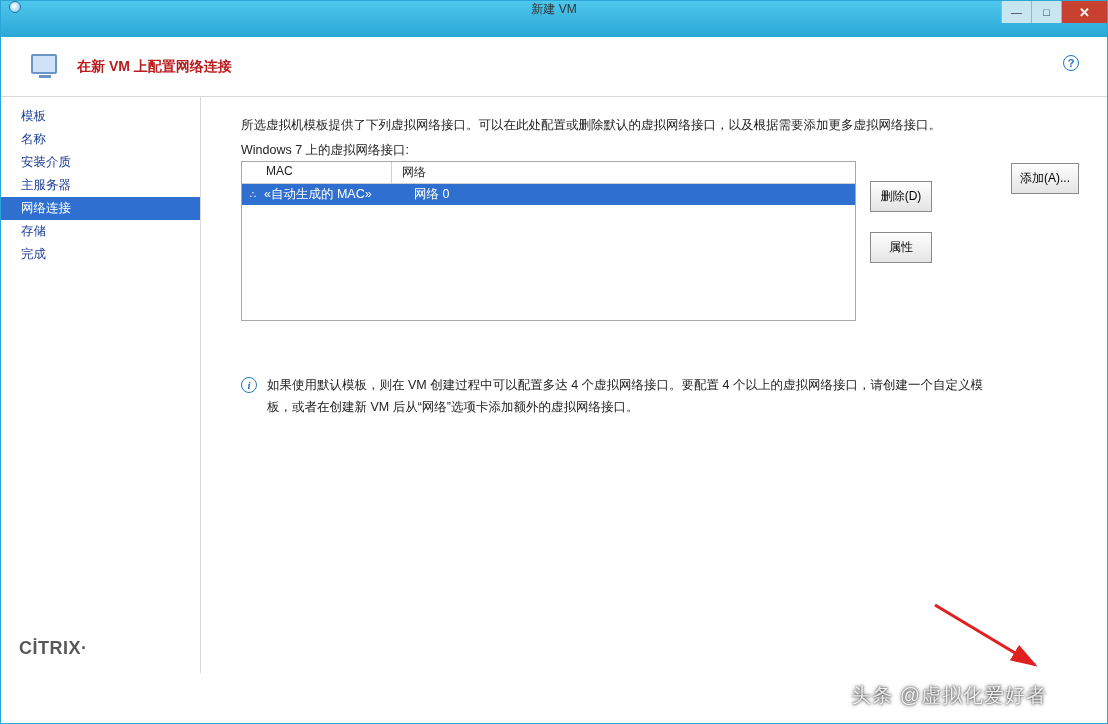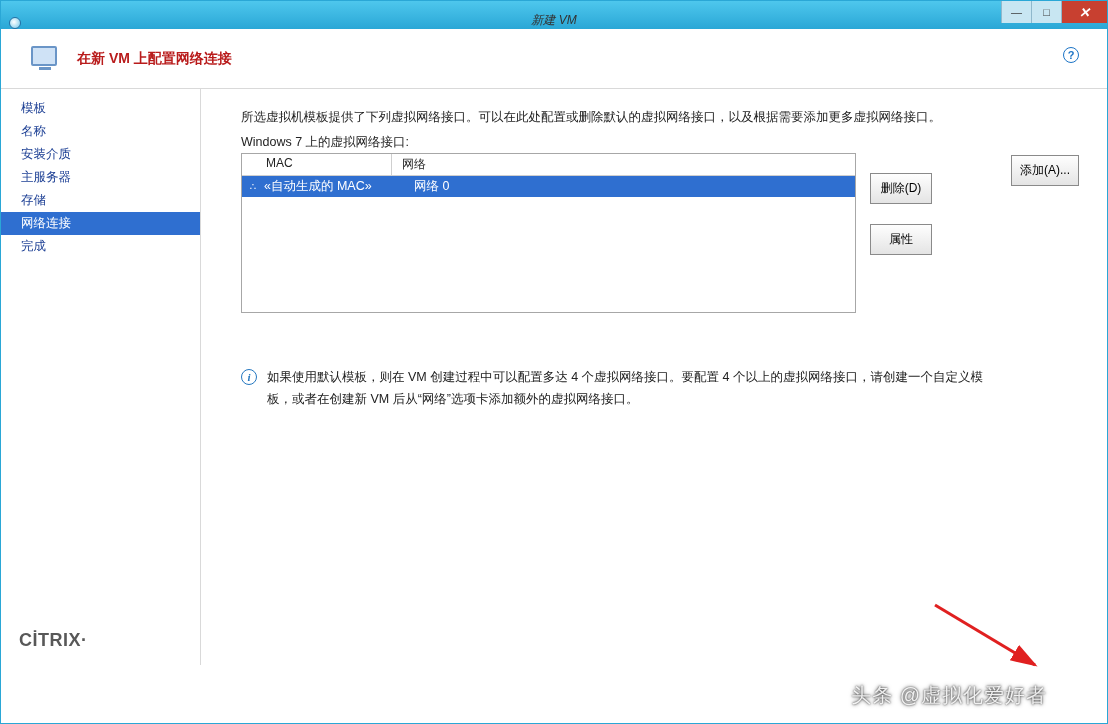--- a/index.html
+++ b/index.html
@@ -1,20 +1,20 @@
 <!DOCTYPE html>
 <html><head>
 <meta charset="utf-8">
 <style>
 * { box-sizing: border-box; margin: 0; padding: 0; font-family: "Microsoft YaHei", "Segoe UI", Tahoma, sans-serif; }
 html, body { width: 1108px; height: 724px; overflow: hidden; background: #fff; }
 
 .window-frame { width: 1108px; height: 724px; border: 1px solid #2aa7d6; background: #fff; position: relative; }
 
-.titlebar { height: 28px; background: linear-gradient(#4ec7ed, #2aa7d6); display: flex; align-items: flex-end; position: relative; color: #fff; font-size: 12px; font-style: italic; }
+.titlebar { height: 36px; background: linear-gradient(#4ec7ed, #2aa7d6); display: flex; align-items: flex-start; position: relative; color: #fff; font-size: 12px; }
 .titlebar .title { position: absolute; left: 50%; transform: translateX(-50%); font-weight: 400; color: #333; }
 .titlebar .dot { width: 12px; height: 12px; border: 1px solid #2570a5; border-radius: 50%; background: radial-gradient(circle at 4px 4px, #fff, #6cc6e8); margin-left: 8px; }
 .window-controls { position: absolute; right: 0; top: 0; display: flex; height: 22px; }
 .window-controls div { width: 30px; height: 22px; display: flex; align-items: center; justify-content: center; font-family: "Segoe UI Symbol", sans-serif; font-size: 11px; color: #3a3a3a; border-left: 1px solid #8fb8cc; background: #c8e6f2; cursor: default; }
 .window-controls .min { }
 .window-controls .max { }
 .window-controls .close { background: #c84030; color: #fff; width: 46px; font-weight: bold; font-size: 13px; }
 
 .header-strip { height: 60px; border-bottom: 1px solid #d9d9d9; display: flex; align-items: center; padding: 0 24px 0 30px; position: relative; }
 .header-strip .vm-icon { width: 28px; height: 26px; margin-right: 18px; position: relative; }
@@ -90,22 +90,22 @@
   </div>
 
   <div class="body-area">
 
     <div class="sidebar">
       <div class="steps">
         <div class="step">模板</div>
         <div class="step">名称</div>
         <div class="step">安装介质</div>
         <div class="step">主服务器</div>
+        <div class="step active">网络连接</div>
         <div class="step">存储</div>
-        <div class="step active">网络连接</div>
         <div class="step">完成</div>
       </div>
       <div class="brand">
         <span>CİTRIX</span><span class="dot">·</span>
       </div>
     </div>
 
     <div class="main">
       <div class="intro">所选虚拟机模板提供了下列虚拟网络接口。可以在此处配置或删除默认的虚拟网络接口，以及根据需要添加更多虚拟网络接口。</div>
       <div class="list-label">Windows 7 上的虚拟网络接口:</div>

